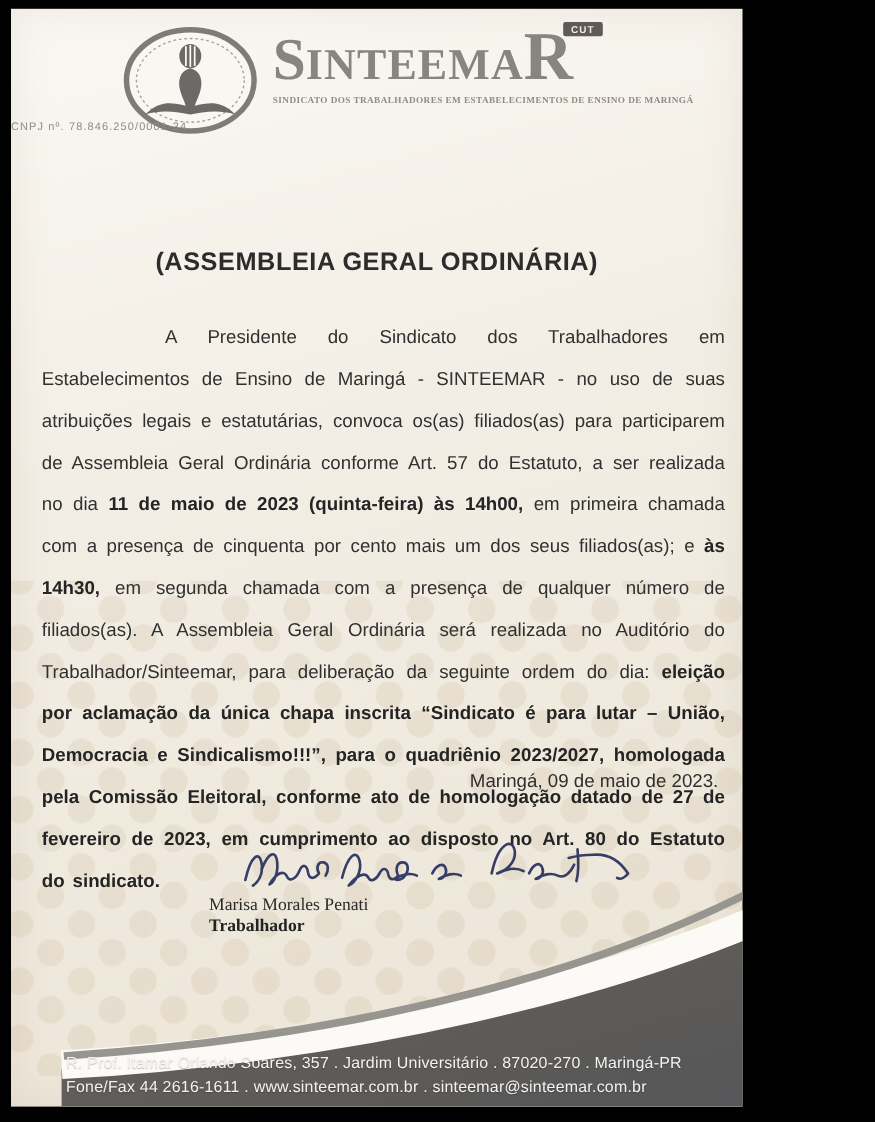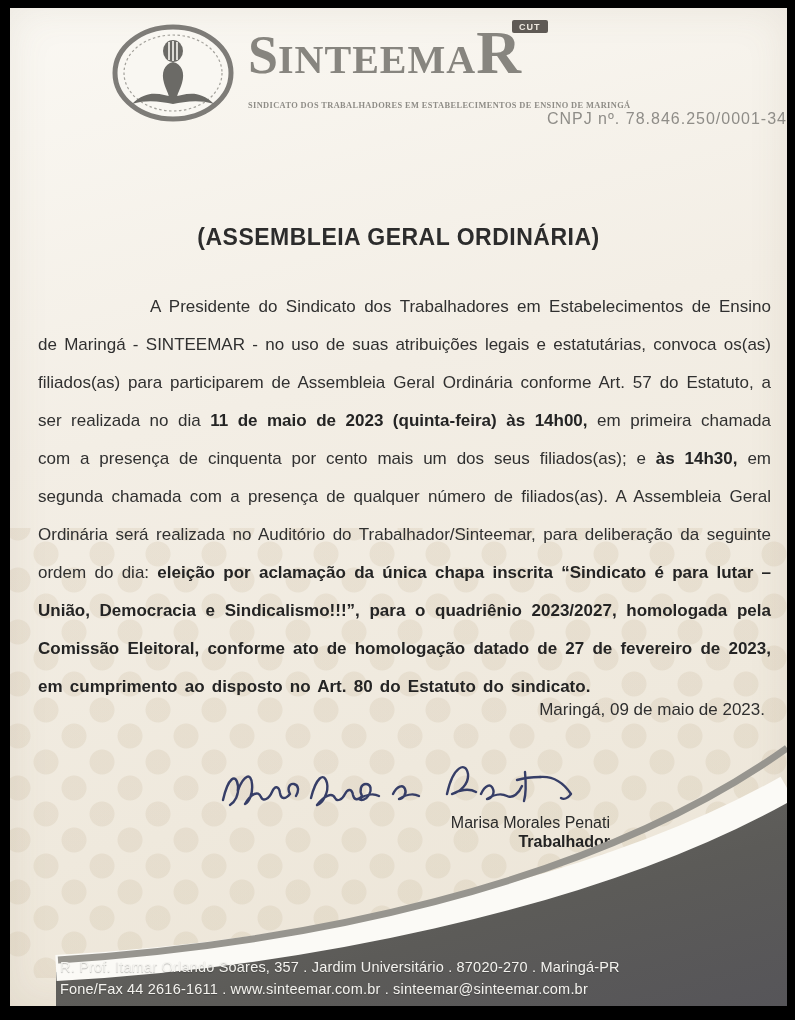--- a/index.html
+++ b/index.html
@@ -1,18 +1,18 @@
 <!DOCTYPE html>
 <html><head>
 <meta charset="utf-8">
 <style>
   html,body{margin:0;padding:0;background:#000;}
   body{width:795px;height:1020px;position:relative;font-family:"Liberation Sans",sans-serif;}
   .page{
-    position:absolute;left:10px;top:8px;width:777px;height:998px;
+    position:absolute;left:10px;top:8px;width:665px;height:998px;
     background:linear-gradient(165deg,#faf8f3 0%,#f3eee5 38%,#efe9dd 72%,#ece4d6 100%);
     overflow:hidden;
     box-shadow:inset 0 0 40px rgba(120,100,70,0.10);
   }
   
   .dots{
     position:absolute;left:0;right:0;top:520px;height:450px;
     background-image:
       radial-gradient(circle, rgba(196,178,148,0.20) 0 12px, rgba(196,178,148,0) 13px),
       radial-gradient(circle, rgba(196,178,148,0.20) 0 12px, rgba(196,178,148,0) 13px);
@@ -30,26 +30,26 @@
   .wm-first{font-size:54px;}
   .wm-mid{font-size:40px;letter-spacing:1px;}
   .wm-last{font-size:62px;}
   .cut-badge{
     position:absolute;left:264px;top:0px;
     background:#5f5a55;color:#efe9e0;font-family:"Liberation Sans",sans-serif;
     font-size:9px;font-weight:700;letter-spacing:1px;
     padding:2px 7px 1px 7px;border-radius:2px;line-height:10px;
   }
   .tagline{
-    margin-top:15px;font-family:"Liberation Serif",serif;font-weight:700;
+    margin-top:1px;font-family:"Liberation Serif",serif;font-weight:700;
     font-size:8.4px;letter-spacing:0.38px;color:#8e8c86;white-space:nowrap;
   }
   .cnpj{
-    position:absolute;left:0;right:0;top:102px;text-align:right;
-    font-size:16px;letter-spacing:1px;color:#8f8d88;
+    position:absolute;left:0;right:0;top:102px;text-align:left;
+    font-size:10px;letter-spacing:1px;color:#8f8d88;
   }
   
   .doc-title{
     position:absolute;left:0;right:0;top:162px;margin:0;text-align:center;
     font-size:30px;font-weight:700;letter-spacing:1px;color:#272727;
   }
   .doc-subtitle{
     position:absolute;left:0;right:0;top:216px;margin:0;text-align:center;
     font-size:23px;font-weight:700;letter-spacing:0.5px;color:#2c2c2c;
   }
@@ -58,21 +58,21 @@
     position:absolute;left:28px;right:16px;top:280px;margin:0;
     text-align:justify;text-indent:112px;
     font-size:17px;line-height:38px;color:#303030;word-spacing:2.5px;
   }
   .body-text b{font-weight:700;color:#242424;}
   .dateline{
     position:absolute;right:22px;top:692px;
     font-size:17px;color:#2f2f2f;
   }
   
-  .sig-block{position:absolute;left:180px;top:740px;width:420px;text-align:right;}
+  .sig-block{position:absolute;left:180px;top:740px;width:420px;text-align:left;font-family:Liberation Serif, serif;}
   .signature{display:block;margin:0 auto -10px auto;}
   .sig-name{font-size:16px;color:#2a2a2a;}
   .sig-role{font-size:16px;font-weight:700;color:#232323;margin-top:1px;}
   
   .swoosh{position:absolute;left:0;bottom:0;width:777px;height:268px;pointer-events:none;}
   .footer-text{
     position:absolute;left:50px;right:14px;bottom:6px;text-align:left;
     color:#f4f3ef;font-size:14.5px;line-height:22px;letter-spacing:0.2px;
     text-shadow:0 1px 1px rgba(0,0,0,0.25);
   }

